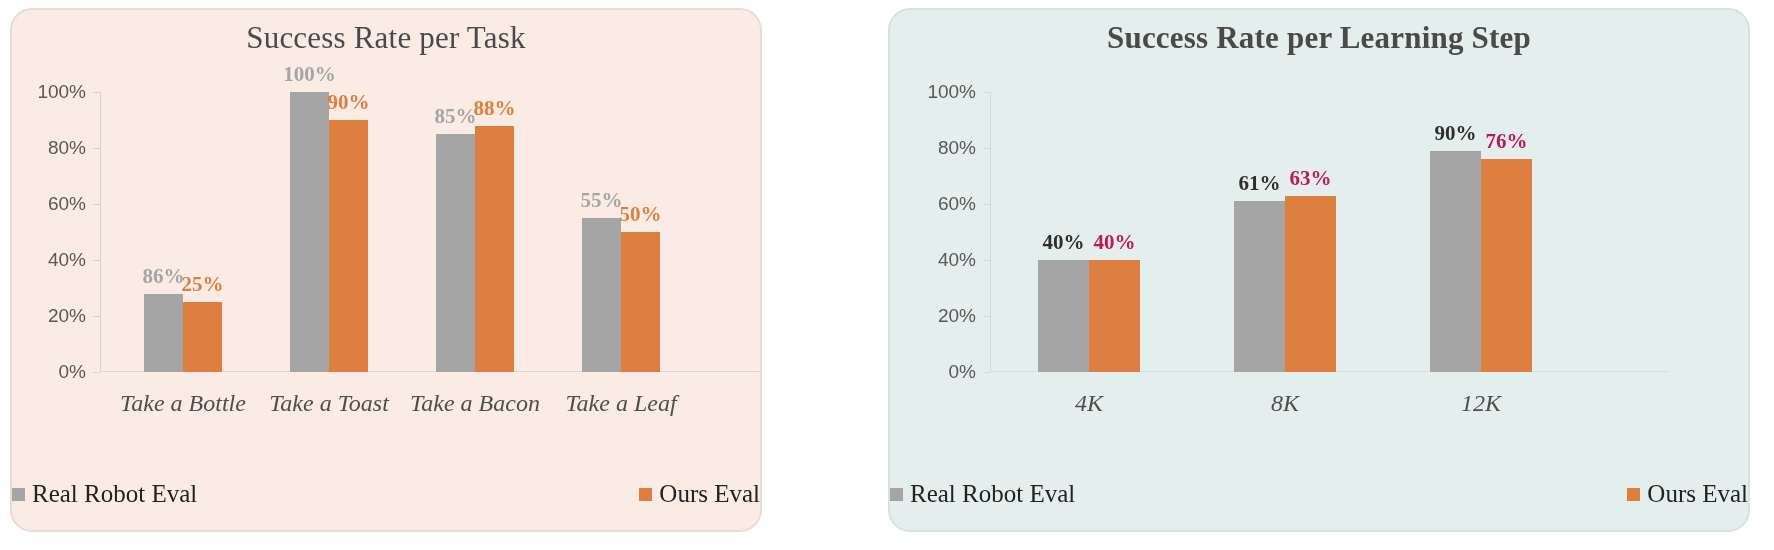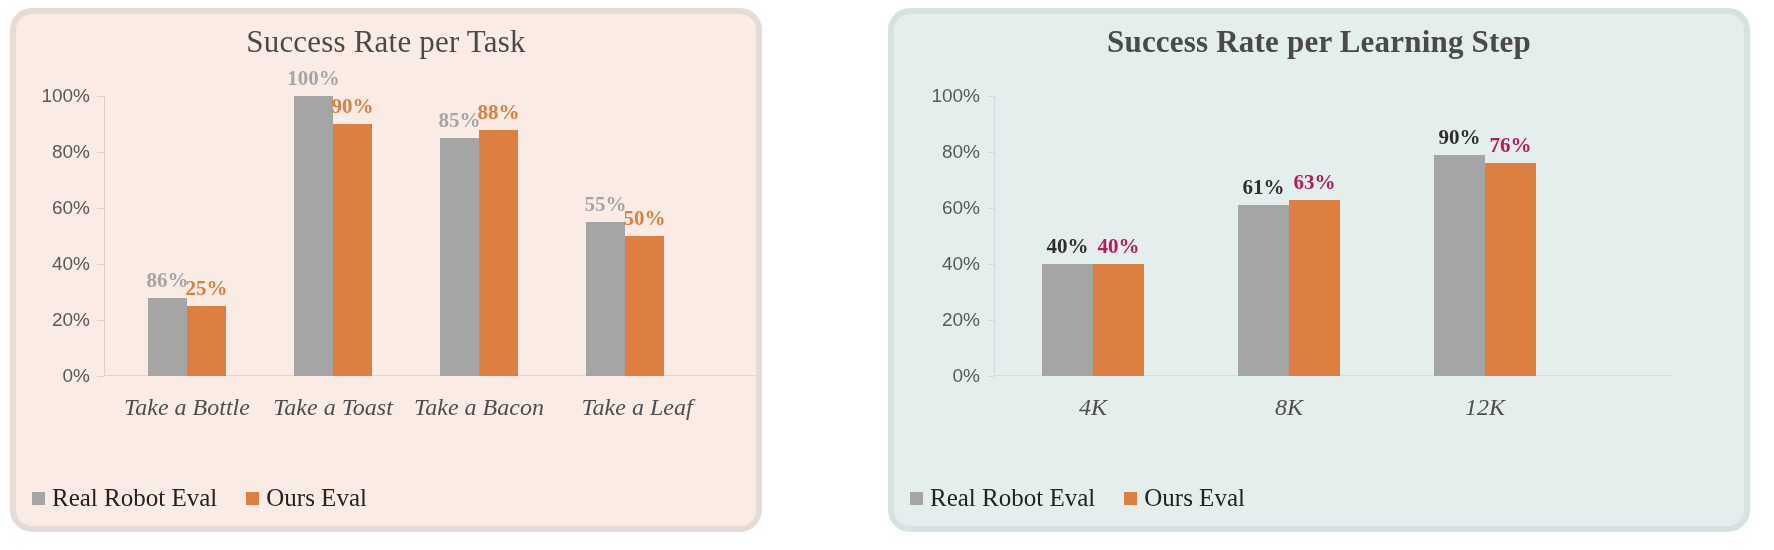--- a/index.html
+++ b/index.html
@@ -11,21 +11,21 @@
   }
   .canvas {
     position: relative;
     width: 1774px; height: 550px;
   }
 
   
   .panel {
     position: absolute;
     border-radius: 22px;
-    border: 6px solid #a16207;
+    border: 2px solid #a16207;
     overflow: hidden;
   }
   #panel-left  { left: 10px;  top: 8px; width: 752px;  height: 524px;
                  background: #faece4; border-color: #e6dcd7; }
   #panel-right { left: 888px; top: 8px; width: 862px; height: 524px;
                  background: #e4eeed; border-color: #d6e2e1; }
 
   
   .chart-title {
     position: absolute;
@@ -114,23 +114,23 @@
     font-size: 24px;
     color: #4e4e4e;
     white-space: nowrap;
   }
   #panel-left  .catlabel { top: 380px; }
   #panel-right .catlabel { top: 380px; }
 
   
   .legend {
     position: absolute;
-    left: 16px; right: 0;
+    left: 0; right: 0;
     display: flex;
-    justify-content: flex-start;
+    justify-content: space-between;
     align-items: center;
     gap: 29px;
   }
   #panel-left  .legend { top: 470px; }
   #panel-right .legend { top: 470px; }
   .legend-item {
     display: flex;
     align-items: center;
     gap: 7px;
   }
@@ -189,21 +189,21 @@
         <span class="legend-text">Real Robot Eval</span>
       </div>
       <div class="legend-item">
         <span class="swatch ours"></span>
         <span class="legend-text">Ours Eval</span>
       </div>
     </div>
   <div class="catlabel" style="left: 171px;">Take a Bottle</div>
       <div class="catlabel" style="left: 317px;">Take a Toast</div>
       <div class="catlabel" style="left: 463px;">Take a Bacon</div>
-      <div class="catlabel" style="left: 609px; margin-left: 12px;">Take a Leaf</div>
+      <div class="catlabel" style="left: 609px;">Take a Leaf</div>
     </div>
 
   <div class="panel" id="panel-right">
     <div class="chart-title">Success Rate per Learning Step</div>
     <div class="plot" id="plot-right">
       <div class="y-axis"></div>
       <div class="x-axis"></div>
     <div class="tick" style="top: 0px;"></div>
         <div class="ylabel" style="top: 0px;">100%</div>
         <div class="tick" style="top: 56px;"></div>

